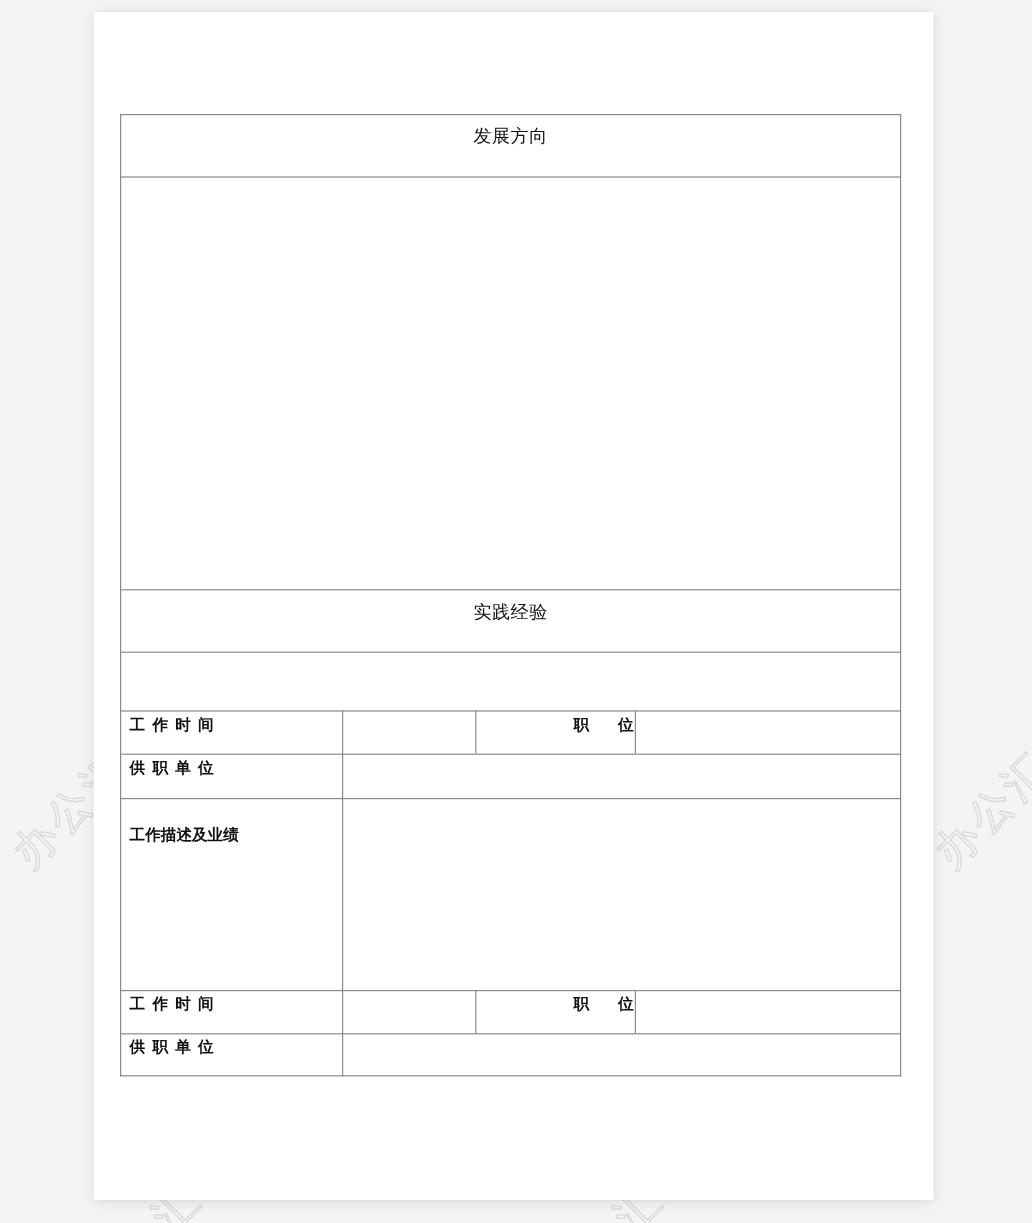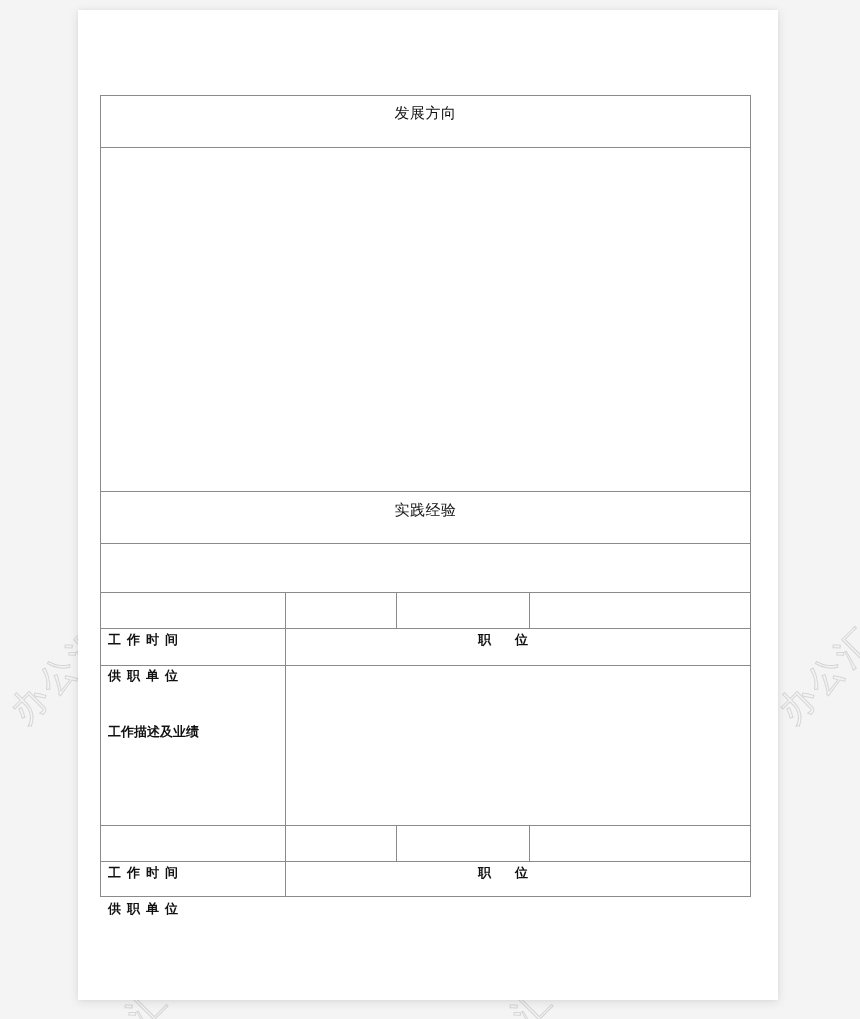--- a/index.html
+++ b/index.html
@@ -13,21 +13,21 @@
     background: #ffffff;
     box-shadow: 0 2px 10px rgba(0,0,0,0.10), 0 0 3px rgba(0,0,0,0.05);
   }
   .hline { position: absolute; height: 1px; background: #8a8a8a; }
   .vline { position: absolute; width: 1px; background: #8a8a8a; }
   .section-title {
     position: absolute; left: 100px; width: 651px; text-align: center;
     font-size: 15px; color: #111; letter-spacing: 0.5px;
   }
   .label {
-    position: absolute; font-size: 13px; font-weight: bold; color: #111; margin-top: 36px;
+    position: absolute; font-size: 13px; font-weight: bold; color: #111;
   }
   .spaced { letter-spacing: 6px; }
   .wide { letter-spacing: 24px; padding-left: 40px; }
   .watermark {
     position: absolute; font-size: 36px; color: rgba(255,255,255,0.0);
     -webkit-text-stroke: 1px rgba(190,190,190,0.55);
     transform: rotate(-45deg); transform-origin: left top;
     white-space: nowrap; pointer-events: none; letter-spacing: 4px;
   }
   .field { position: absolute; }

